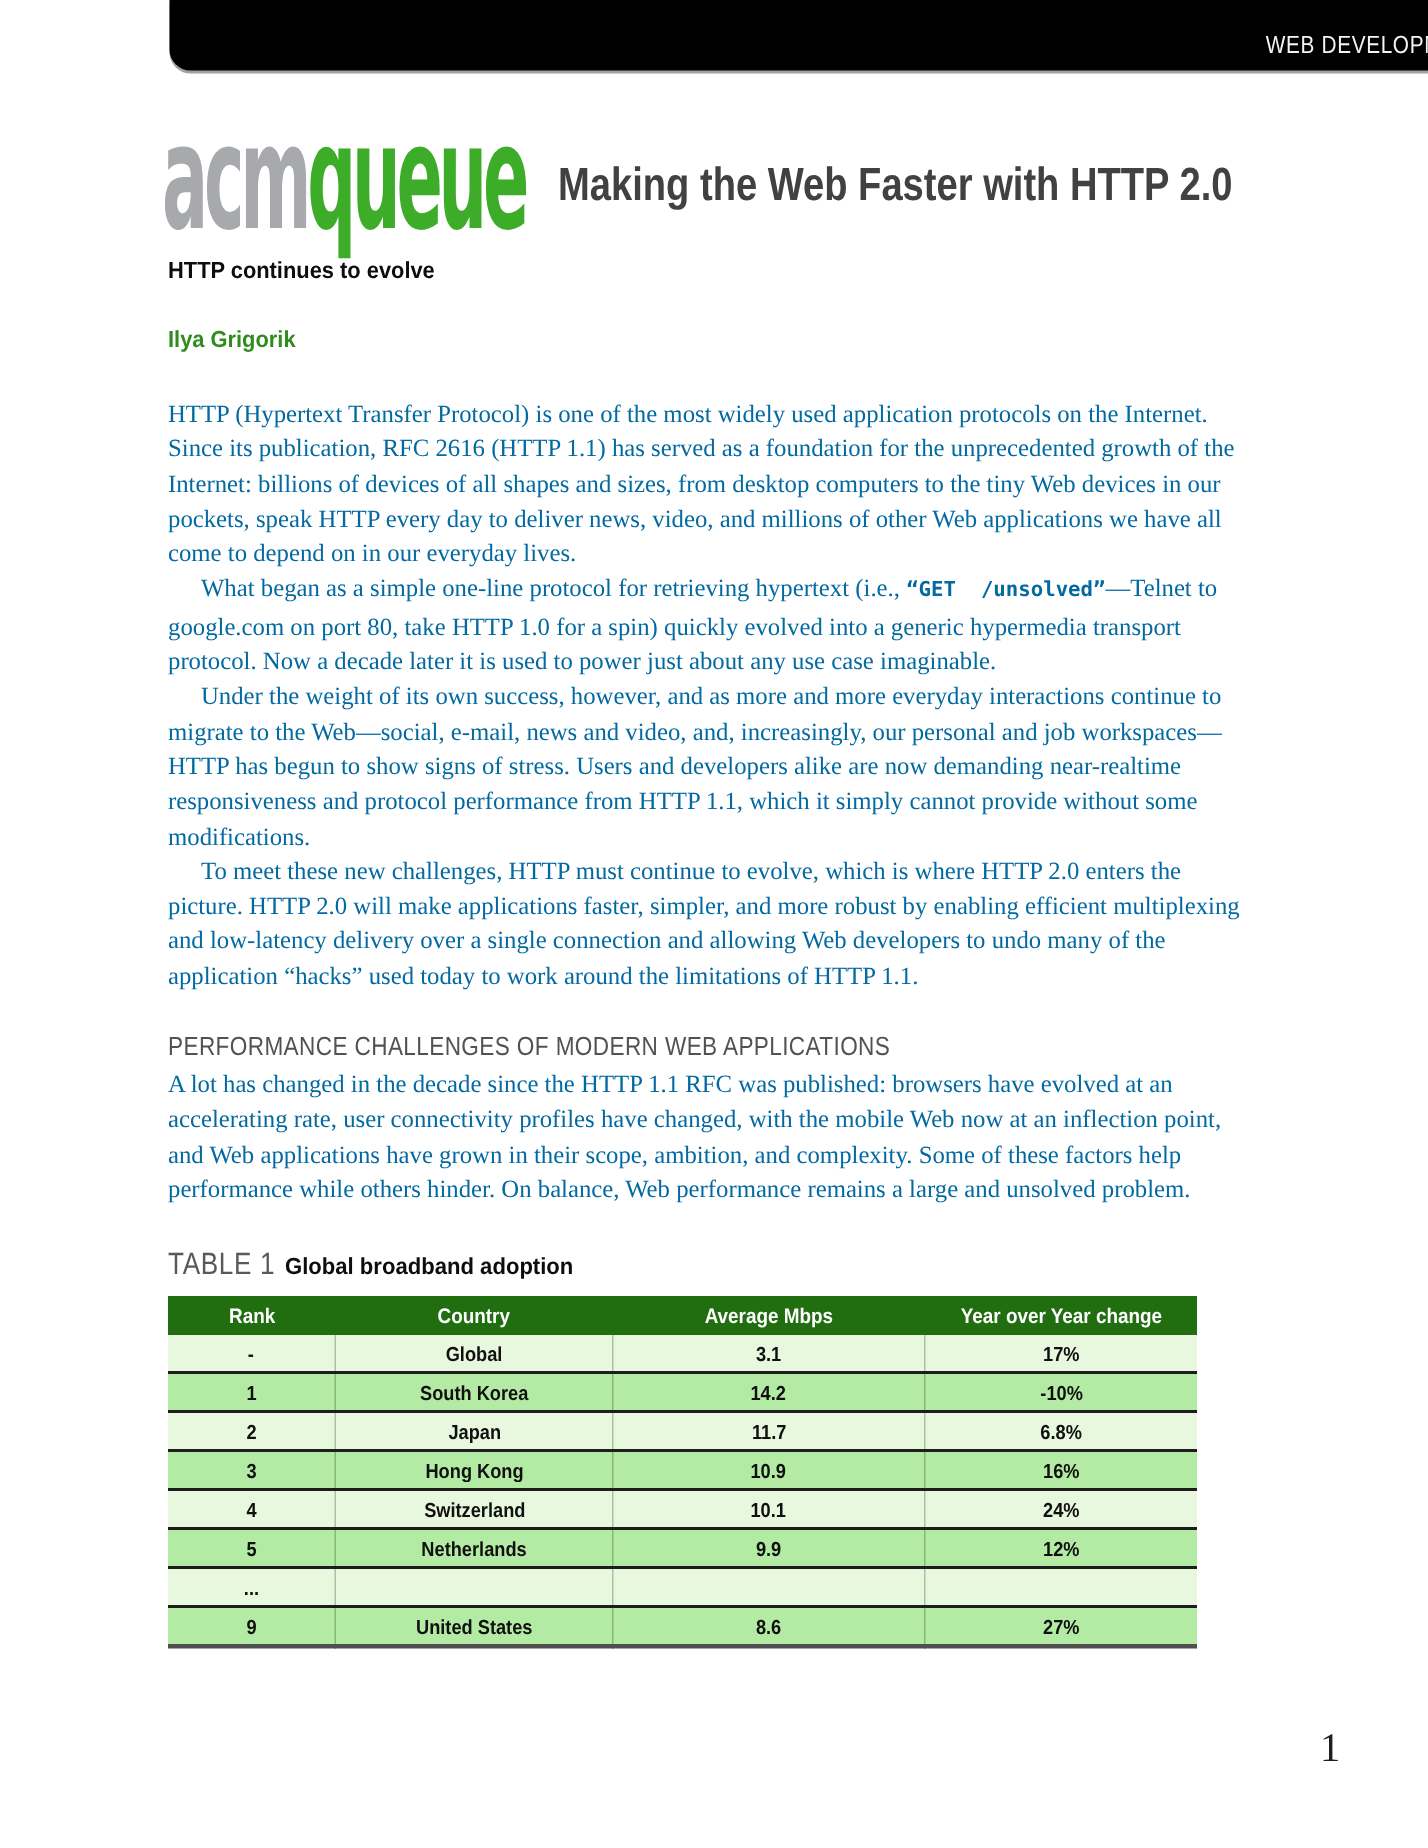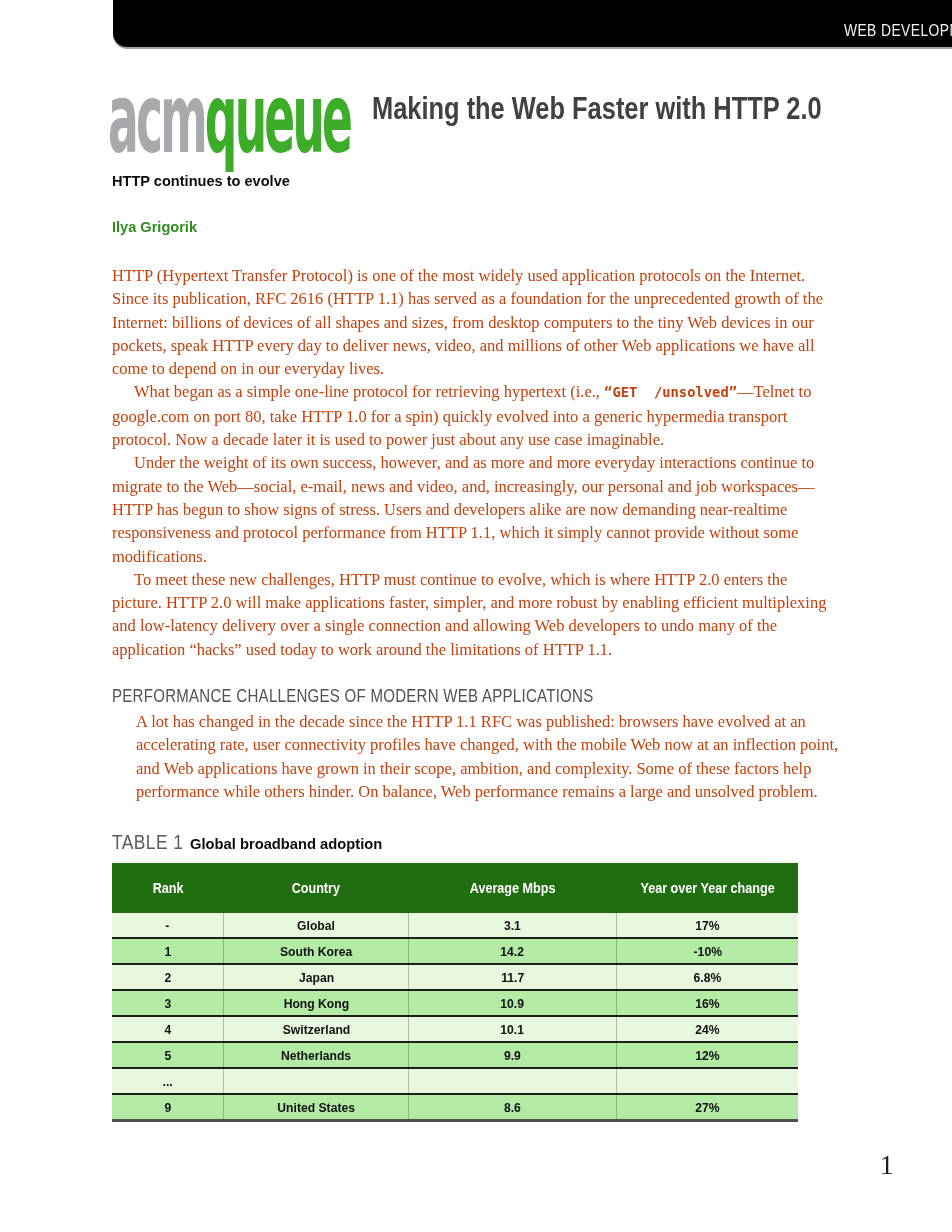--- a/index.html
+++ b/index.html
@@ -22,21 +22,21 @@
   }
   .q-badge{
     width:23px;height:36px;background:var(--badge-green,#2cc417);border-radius:6px;
     color:#fff;font-family:"Liberation Sans",sans-serif;font-weight:bold;font-size:24px;
     display:flex;align-items:center;justify-content:center;
     margin:9px 19px 0 13px;flex:0 0 auto;
   }
   .q-badge span{display:inline-block;transform:scaleX(.72);}
   
   .content{position:absolute;left:112px;top:0;width:728px;}
-  .masthead{margin-top:93px;height:60px;display:flex;align-items:flex-start;}
+  .masthead{margin-top:93px;height:60px;display:flex;align-items:center;}
   .logo-wrap{width:234px;height:60px;position:relative;flex:0 0 auto;}
   .logo{
     position:absolute;left:-4px;bottom:-14px;white-space:nowrap;
     font-family:"DejaVu Sans",sans-serif;font-weight:bold;font-size:97px;
     letter-spacing:-6px;line-height:97px;transform:scaleX(.47);transform-origin:0 100%;
   }
   .logo-acm{color:#a7a9ac;}
   .logo-queue{color:var(--brand-green,#3dad29);}
   .title{
     font-family:"Liberation Sans",sans-serif;font-size:31px;color:#3f4143;
@@ -46,48 +46,48 @@
   .kicker{
     margin-top:19px;font-family:"Liberation Sans",sans-serif;font-weight:bold;
     font-size:15.5px;color:#0d0d0d;transform:scaleX(.94);transform-origin:0 50%;
     white-space:nowrap;
   }
   .author{
     margin-top:28px;font-family:"Liberation Sans",sans-serif;font-weight:bold;
     font-size:15.5px;color:var(--author-green,#2f8c1d);
     transform:scaleX(.94);transform-origin:0 50%;white-space:nowrap;
   }
-  .paragraphs{margin-top:28px;font-size:16.5px;line-height:23.3px;color:#c2410c;}
+  .paragraphs{margin-top:28px;font-size:16.5px;line-height:23.3px;color:#0369a1;}
   .paragraphs p{margin:0;}
   .paragraphs p.indent{text-indent:22px;}
   .mono{font-family:"DejaVu Sans Mono",monospace;font-weight:bold;font-size:13.8px;white-space:pre;}
   .section-heading{
     margin-top:25px;font-family:"Liberation Sans",sans-serif;font-size:17.5px;
     color:#515254;letter-spacing:.3px;transform:scaleX(.86);transform-origin:0 50%;
     white-space:nowrap;
   }
-  .section-paragraphs{margin-top:3px;margin-left:24px;}
+  .section-paragraphs{margin-top:3px;}
   
   .table-caption{margin-top:27px;display:flex;align-items:baseline;text-align:right;}
   .caption-label{
     font-family:"Liberation Sans",sans-serif;font-size:20.5px;color:#58595b;
     letter-spacing:.5px;transform:scaleX(.85);transform-origin:0 100%;white-space:nowrap;
   }
   .caption-title{
     font-family:"Liberation Sans",sans-serif;font-weight:bold;font-size:15.5px;color:#0d0d0d;
     transform:scaleX(.95);transform-origin:0 100%;white-space:nowrap;margin-left:-6px;
   }
   table.data{
     border-collapse:collapse;width:686px;margin-top:9px;
     font-family:"Liberation Sans",sans-serif;table-layout:fixed;
     border-bottom:3px solid #4f4f4f;
   }
   table.data th{
     background:var(--table-header-green,#206e0f);color:#fff;font-size:14px;
-    font-weight:bold;height:26px;text-align:center;padding:12px;
+    font-weight:bold;height:26px;text-align:center;padding:0;
   }
   table.data td{
     font-size:13.5px;font-weight:bold;color:#101010;height:24px;
     text-align:center;padding:0;
   }
   table.data th>span,table.data td>span{display:inline-block;transform:scaleX(.9);transform-origin:50% 50%;}
   tbody tr.row-light{background:var(--row-green-light,#e7f8df);}
   tbody tr.row-medium{background:var(--row-green-medium,#b4eba4);}
   tbody tr + tr{border-top:2px solid #1d1d1d;}
   tbody td + td{border-left:1px solid rgba(30,80,15,.32);}

